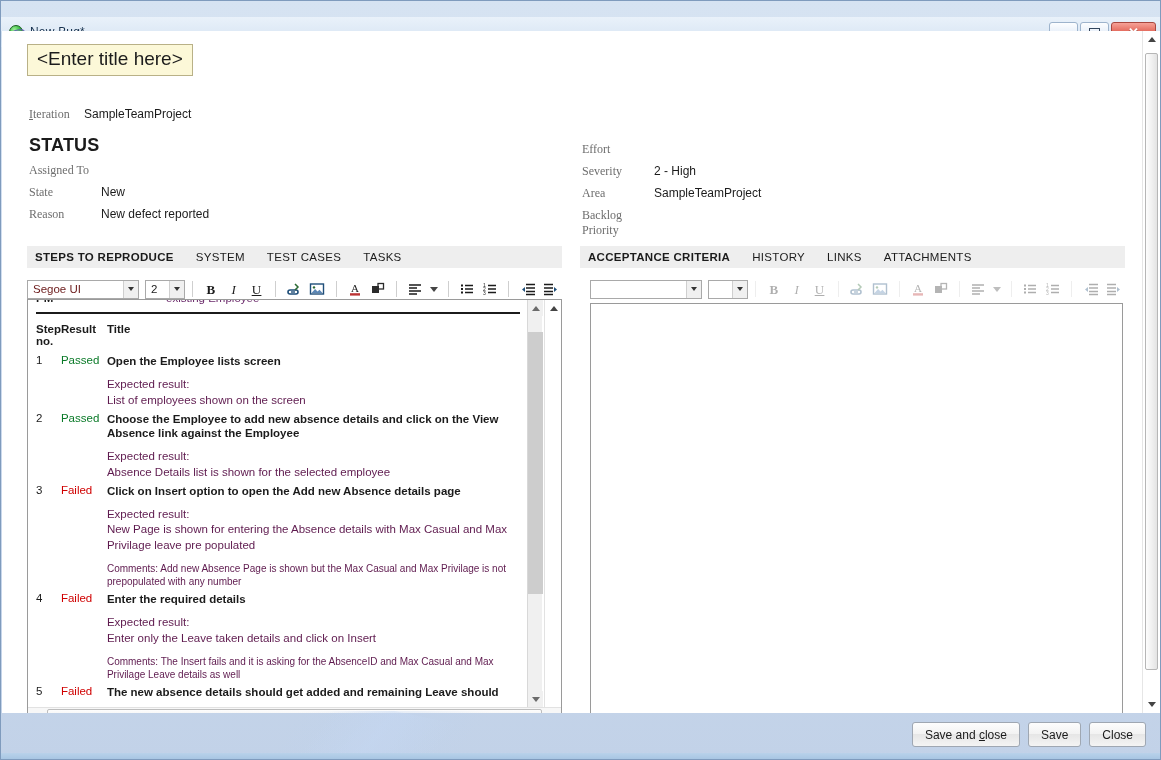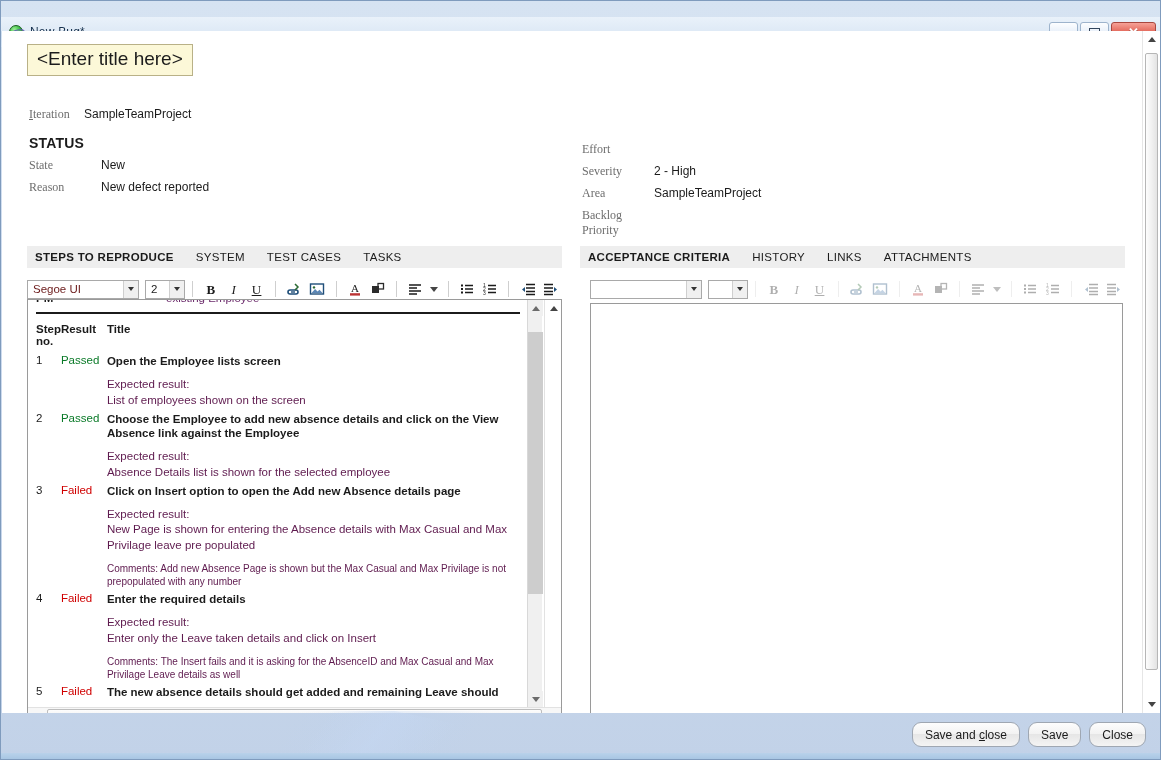--- a/index.html
+++ b/index.html
@@ -115,21 +115,21 @@
   }
 
   .row-label { color:#6e6e6e; font-size:12px;font-family:Liberation Serif, serif; }
   .row-value { color:#1b1b1b; font-size:12px; }
   .u { text-decoration: underline; }
 
   #iteration-row { position:absolute; left:27px; top:76px; display:flex; }
   #iteration-row .row-label { width:55px; }
 
   .section-head {
-    font-size:14px; font-weight:bold; color:#1b1b1b; letter-spacing:.2px;
+    font-size:18px; font-weight:bold; color:#1b1b1b; letter-spacing:.2px;
   }
 
   #status-block { position:absolute; left:27px; top:104px; width:520px; }
   #details-block { position:absolute; left:580px; top:104px; width:520px; }
   .fld-row { display:flex; margin-top:7px; }
   .fld-row .row-label { width:72px; flex:none; }
 
   
   .tabstrip {
     position:absolute; height:22px;
@@ -258,21 +258,21 @@
     transform: rotate(14deg);
   }
   #bottombar .streak2 {
     position:absolute; left:-40px; top:-10px; width:760px; height:110px;
     background: linear-gradient(115deg, rgba(255,255,255,0) 45%, rgba(200,218,245,0.35) 52%, rgba(255,255,255,0) 60%);
     transform: rotate(12deg);
   }
   #buttons { position:absolute; right:14px; top:11px; display:flex; gap:8px; }
   .btn {
     height:25px; min-width:52px; padding:0 12px;
-    border:1px solid #9fa7b2; border-radius:9px;
+    border:1px solid #9fa7b2; border-radius:3px;
     background: linear-gradient(180deg,#fdfdfd 0%, #f2f2f2 48%, #e6e6e6 50%, #f4f4f4 100%);
     font-size:12px; color:#1b1b1b;
     display:flex; align-items:center; justify-content:center;
   }
 
   
   #outer-bottom {
     position:absolute; left:0; bottom:0; width:1161px; height:6px;
     background: linear-gradient(180deg,#b9d2ea 0%, #a8c6e3 100%);
   }
@@ -309,20 +309,24 @@
 
       <div id="iteration-row">
         <div class="row-label">
           <span class="u">I</span>teration
         </div>
         <div class="row-value">SampleTeamProject</div>
       </div>
 
       <div id="status-block">
         <div class="section-head">STATUS</div>
+        <div class="fld-row">
+          <div class="row-label">Assigned To</div>
+          <div class="row-value"></div>
+        </div>
         <div class="fld-row">
           <div class="row-label">State</div>
           <div class="row-value">New</div>
         </div>
         <div class="fld-row">
           <div class="row-label">Reason</div>
           <div class="row-value">New defect reported</div>
         </div>
       </div>
 

